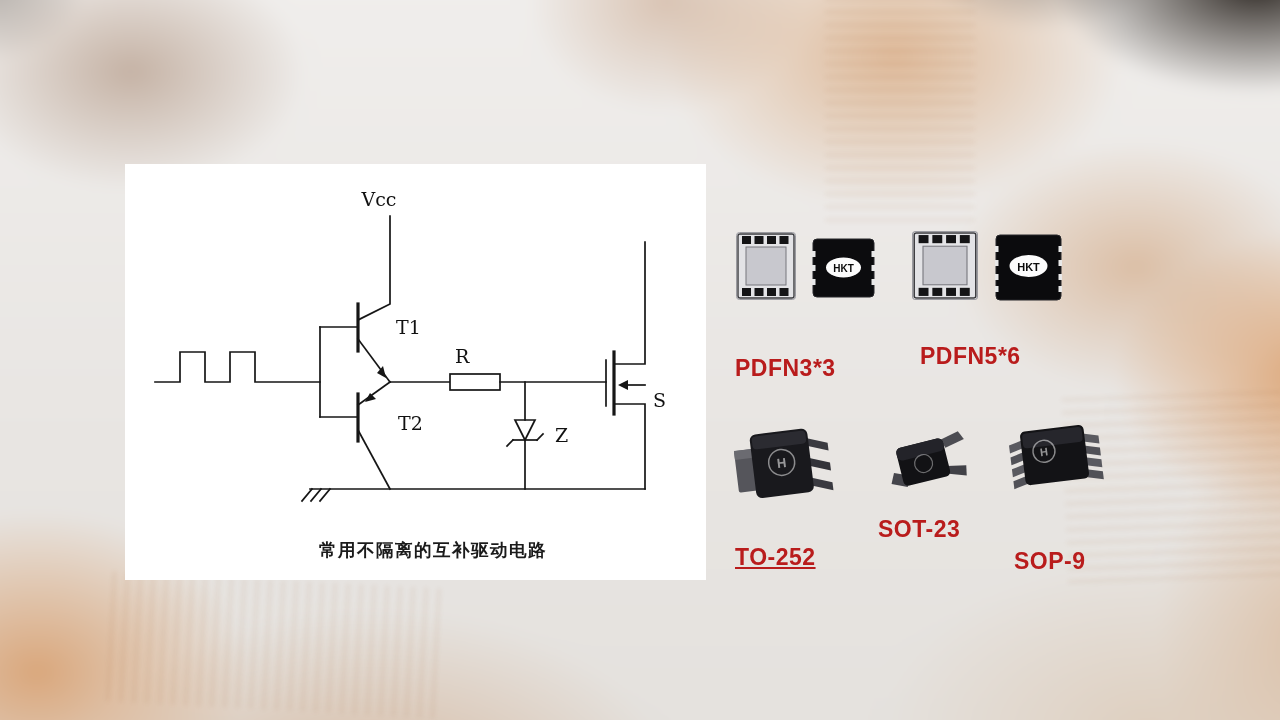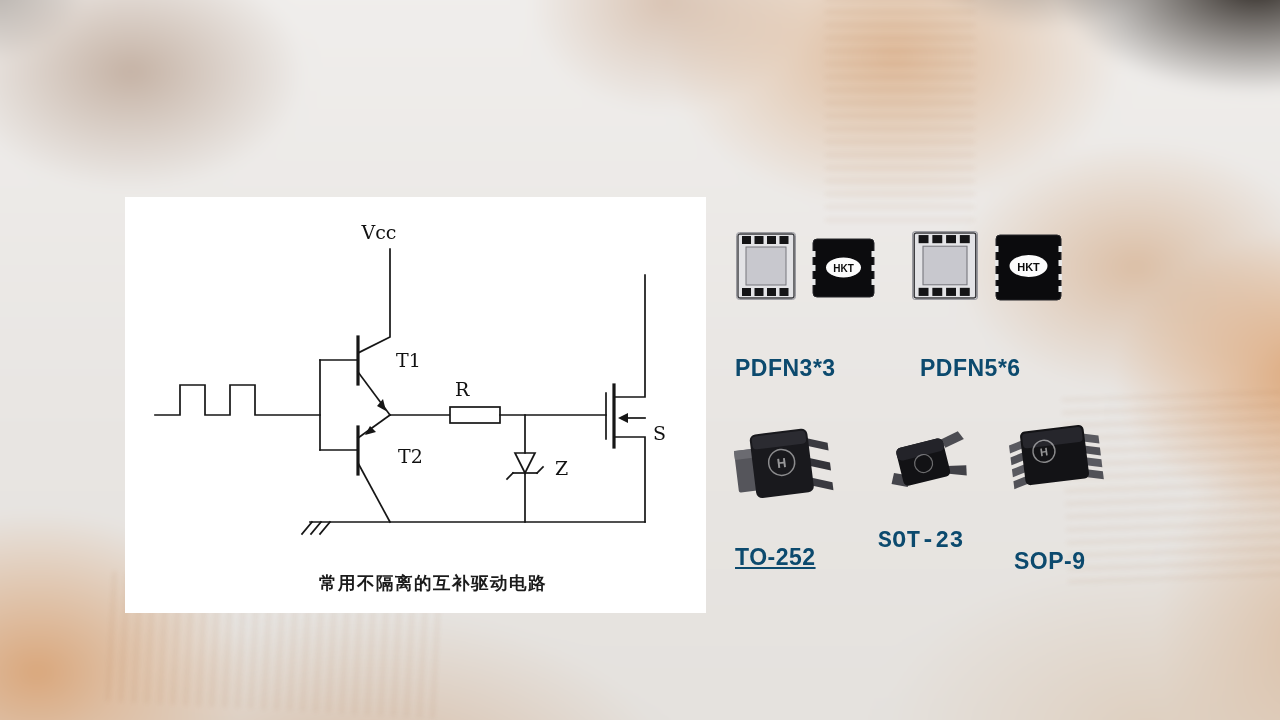--- a/index.html
+++ b/index.html
@@ -28,32 +28,32 @@
   }
   .trace {
     position:absolute; z-index:1; opacity:.16; filter:blur(2.5px);
     background: repeating-linear-gradient(90deg, rgba(150,85,35,.95) 0 2px, transparent 2px 13px);
   }
   .trace-a { left:110px; top:580px; width:330px; height:130px; transform:rotate(3deg); }
   .trace-b { left:780px; top:30px;  width:240px; height:150px; transform:rotate(90deg); opacity:.13; }
   .trace-c { left:1080px; top:380px; width:190px; height:220px; transform:rotate(88deg); opacity:.14; }
   .panel {
     position:absolute; left:125px; top:164px; width:581px; height:416px;
-    background:#ffffff; z-index:2;margin-top:33px;
+    background:#ffffff; z-index:2;
   }
   .chip { position:absolute; z-index:2; }
   .pkg-label {
-    position:absolute; z-index:3; color:#0c4a6e;
+    position:absolute; z-index:3; color:#b91c1c;
     font-size:23px; font-weight:700; letter-spacing:0.5px;
     font-family:"Liberation Sans", sans-serif; white-space:nowrap;
   }
   .lbl-pdfn33 { left:735px;  top:355px; }
-  .lbl-pdfn56 { left:920px;  top:355px; }
+  .lbl-pdfn56 { left:920px;  top:343px; }
   .lbl-to252  { left:735px;  top:544px;text-decoration:underline; }
-  .lbl-sot23  { left:878px;  top:528px;font-family:Liberation Mono, monospace; }
+  .lbl-sot23  { left:878px;  top:516px; }
   .lbl-sop8   { left:1014px; top:548px; }
 </style>
 </head>
 <body>
 
 <div class="stage">
   <div class="bg"></div>
   <div class="trace trace-a"></div>
   <div class="trace trace-b"></div>
   <div class="trace trace-c"></div>

